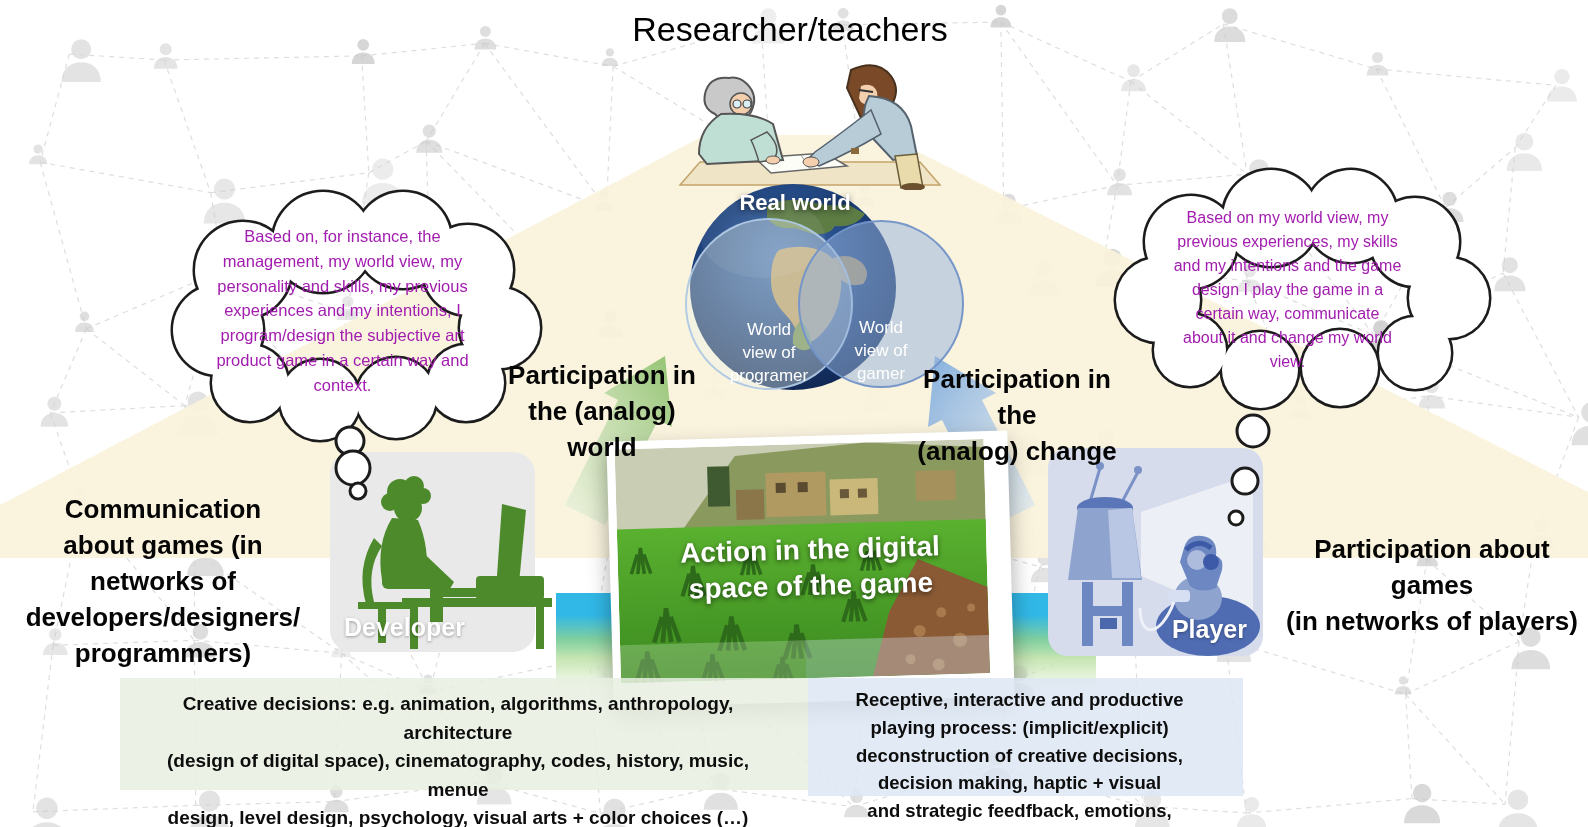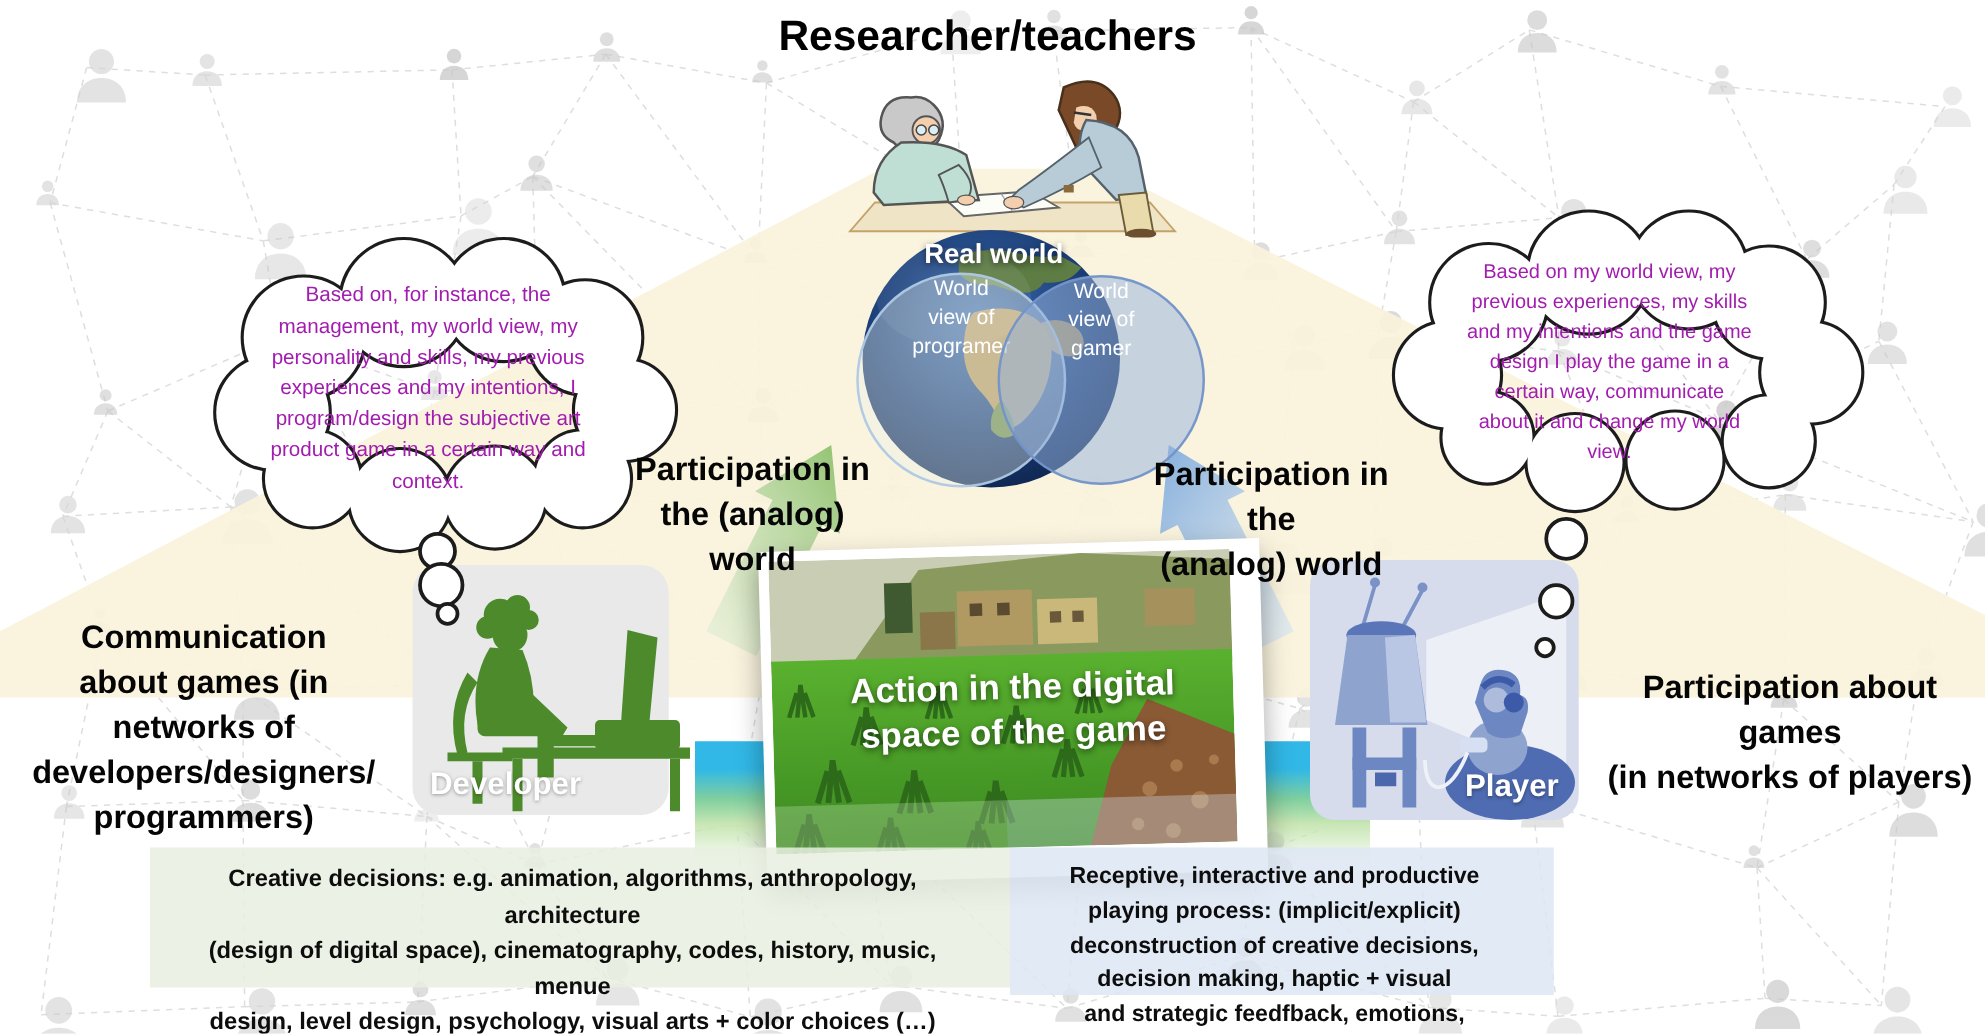--- a/index.html
+++ b/index.html
@@ -12,37 +12,37 @@
   
   #bg-net{left:0;top:0;z-index:0;}
   #wedge{left:0;top:0;z-index:1;}
   #arrows{left:0;top:0;z-index:2;}
   #ground-band{left:556px;top:593px;width:540px;height:100px;z-index:2;
      background:linear-gradient(180deg,#31b8e7 0%,#31b8e7 22%,#7fcf9f 46%,#c8e6b4 66%,rgba(255,255,255,0) 100%);}
   #researchers{left:655px;top:52px;z-index:3;}
   #dev-panel{left:330px;top:452px;width:205px;height:200px;z-index:3;background:#e9e9e9;border-radius:22px;}
   #player-panel{left:1048px;top:448px;width:215px;height:208px;z-index:3;background:#d6dcec;border-radius:20px;}
   #globe{left:683px;top:180px;z-index:4;}
-  .venn{z-index:5;border-radius:50%;display:flex;align-items:flex-start;justify-content:center;
+  .venn{z-index:5;border-radius:50%;display:flex;align-items:flex-end;justify-content:center;
         text-align:center;color:#fff;font-size:17px;line-height:1.35;}
   #venn-left{left:685px;top:218px;width:164px;height:168px;background:rgba(235,243,235,.38);
         border:2px solid rgba(175,200,228,.95);}
   #venn-right{left:798px;top:220px;width:162px;height:164px;background:rgba(150,178,219,.52);
         border:2px solid rgba(115,148,200,.95);}
   #game-frame{left:610px;top:436px;width:385px;height:250px;z-index:5;background:#fff;padding:8px;
         transform:rotate(-1.6deg);box-shadow:0 10px 22px rgba(0,0,0,.35);}
   #game-overlay{left:0;top:96px;width:100%;text-align:center;color:#fff;font-weight:700;font-size:28px;
         line-height:1.3;text-shadow:0 2px 5px rgba(0,0,0,.55);}
   #fx{left:0;top:0;z-index:6;}
   #real-world{left:690px;top:190px;width:210px;text-align:center;color:#fff;font-weight:700;
         font-size:22px;z-index:6;text-shadow:0 2px 6px rgba(0,0,0,.55);}
   #panel-left-note{left:120px;top:678px;width:688px;height:112px;z-index:6;background:rgba(231,240,225,.85);}
   #panel-right-note{left:808px;top:678px;width:435px;height:118px;z-index:6;background:rgba(221,230,243,.85);}
   .note-text{padding:12px 30px 0 18px;text-align:center;font-weight:700;font-size:19px;line-height:1.5;color:#0d0d0d;}
-  #title{left:540px;top:10px;width:500px;text-align:center;font-size:34px;font-weight:700;z-index:7;color:#000;}
+  #title{left:540px;top:10px;width:500px;text-align:center;font-size:34px;font-weight:400;z-index:7;color:#000;}
   .cloud-text{z-index:7;text-align:center;font-size:16.5px;line-height:1.5;color:#a21caf;}
   #cloud-text-left{left:195px;top:224px;width:295px;}
   #cloud-text-right{left:1135px;top:206px;width:305px;font-size:16px;}
   .big-label{z-index:7;text-align:center;font-weight:700;font-size:26px;line-height:1.38;color:#050505;}
   #participation-left{left:492px;top:358px;width:220px;}
   #participation-right{left:903px;top:362px;width:228px;}
   #communication-left{left:12px;top:492px;width:302px;}
   #communication-right{left:1282px;top:532px;width:300px;}
   .actor-label{position:absolute;color:#fff;font-weight:700;font-size:25px;text-shadow:0 1px 3px rgba(0,0,0,.35);}
   #developer-label{left:14px;bottom:10px;}
@@ -818,21 +818,21 @@
 and my intentions and the game
 design I play the game in a
 certain way, communicate
 about it and change my world
 view.</div>
 
   <div id="title" class="abs">Researcher/teachers</div>
   <div id="participation-left" class="abs big-label preline">Participation in
 the (analog) world</div>
   <div id="participation-right" class="abs big-label preline">Participation in the
-(analog) world</div>
+(analog) change</div>
   <div id="communication-left" class="abs big-label preline">Communication
 about games (in networks of
 developers/designers/
 programmers)</div>
   <div id="communication-right" class="abs big-label preline">Participation about games
 (in networks of players)</div>
 
   <div id="panel-left-note" class="abs">
     <div class="note-text preline">Creative decisions: e.g. animation, algorithms, anthropology, architecture
 (design of digital space), cinematography, codes, history, music, menue

